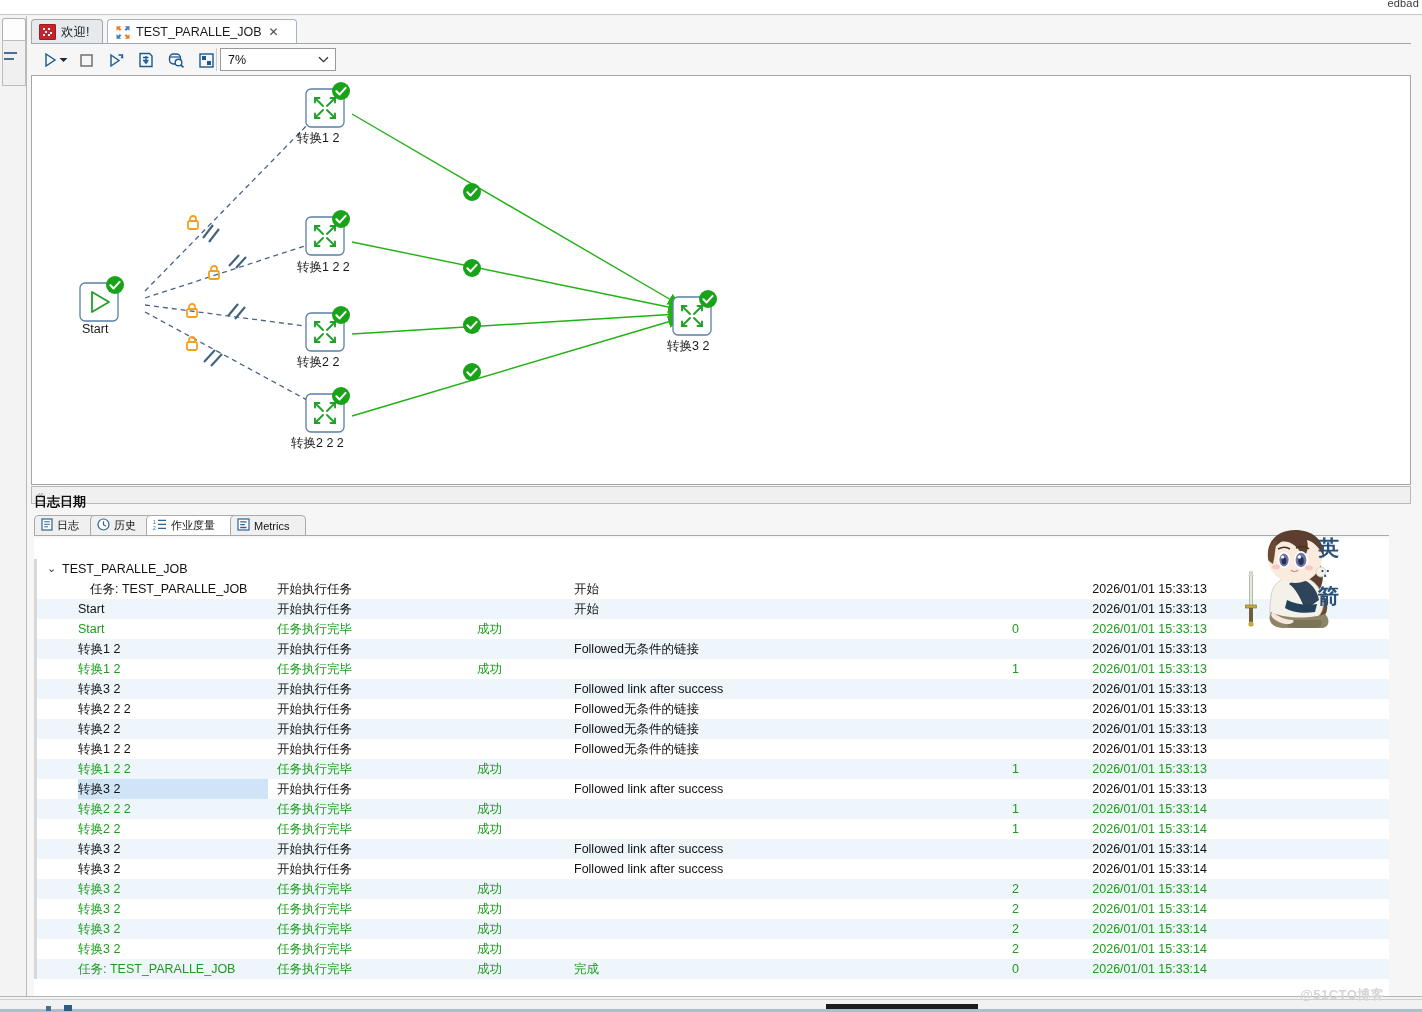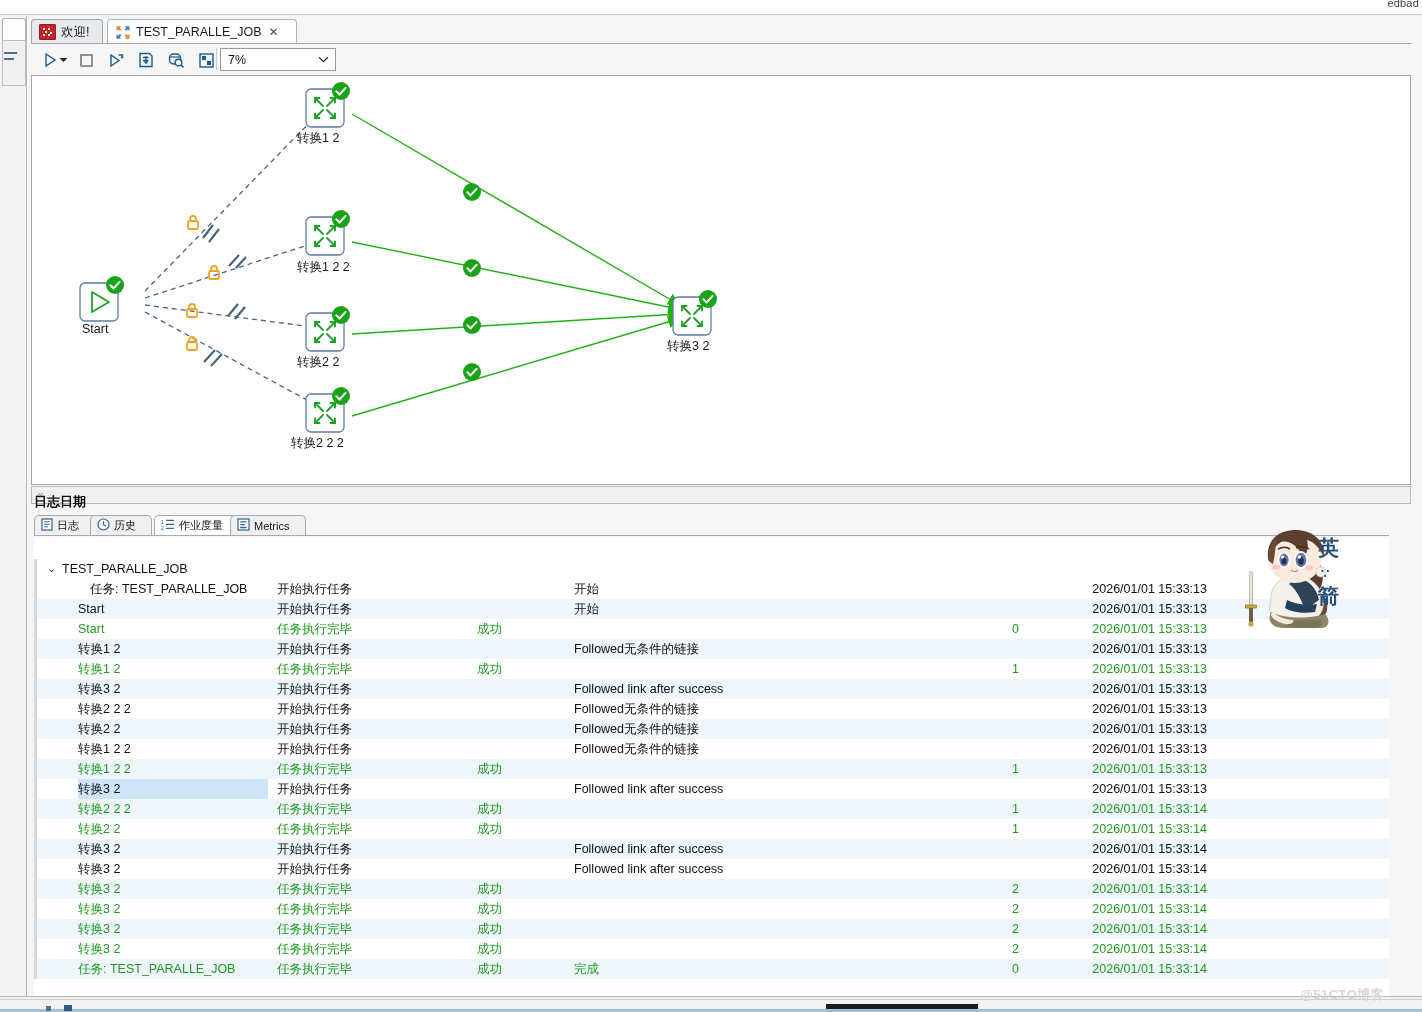--- a/index.html
+++ b/index.html
@@ -409,21 +409,21 @@
     </div>
     <div class="restab" style="left:56px;width:62px;">
       <span>
         <svg width="13" height="13" viewBox="0 0 13 13">
             <circle cx="6.5" cy="6.5" r="5.5" fill="#fff" stroke="#2c6496" stroke-width="1.2"></circle>
             <path d="M6.5 3.3 V6.7 L9 8.2" stroke="#2c6496" stroke-width="1.2" fill="none"></path>
           </svg>
       </span>
       <span class="rlabel">历史</span>
     </div>
-    <div class="restab sel" style="left:120px;width:92px;">
+    <div class="restab sel" style="left:112px;width:92px;">
       <span>
         <svg width="14" height="13" viewBox="0 0 14 13">
             <text x="0" y="5.6" font-size="5" fill="#2c6496" font-family="sans-serif">1</text>
             <text x="0" y="12" font-size="5" fill="#2c6496" font-family="sans-serif">2</text>
             <path d="M5 2.4 H13 M5 6.4 H13 M5 10.4 H13" stroke="#2c6496" stroke-width="1.3"></path>
           </svg>
       </span>
       <span class="rlabel">作业度量</span>
     </div>
     <div class="restab" style="left:196px;width:76px;">

